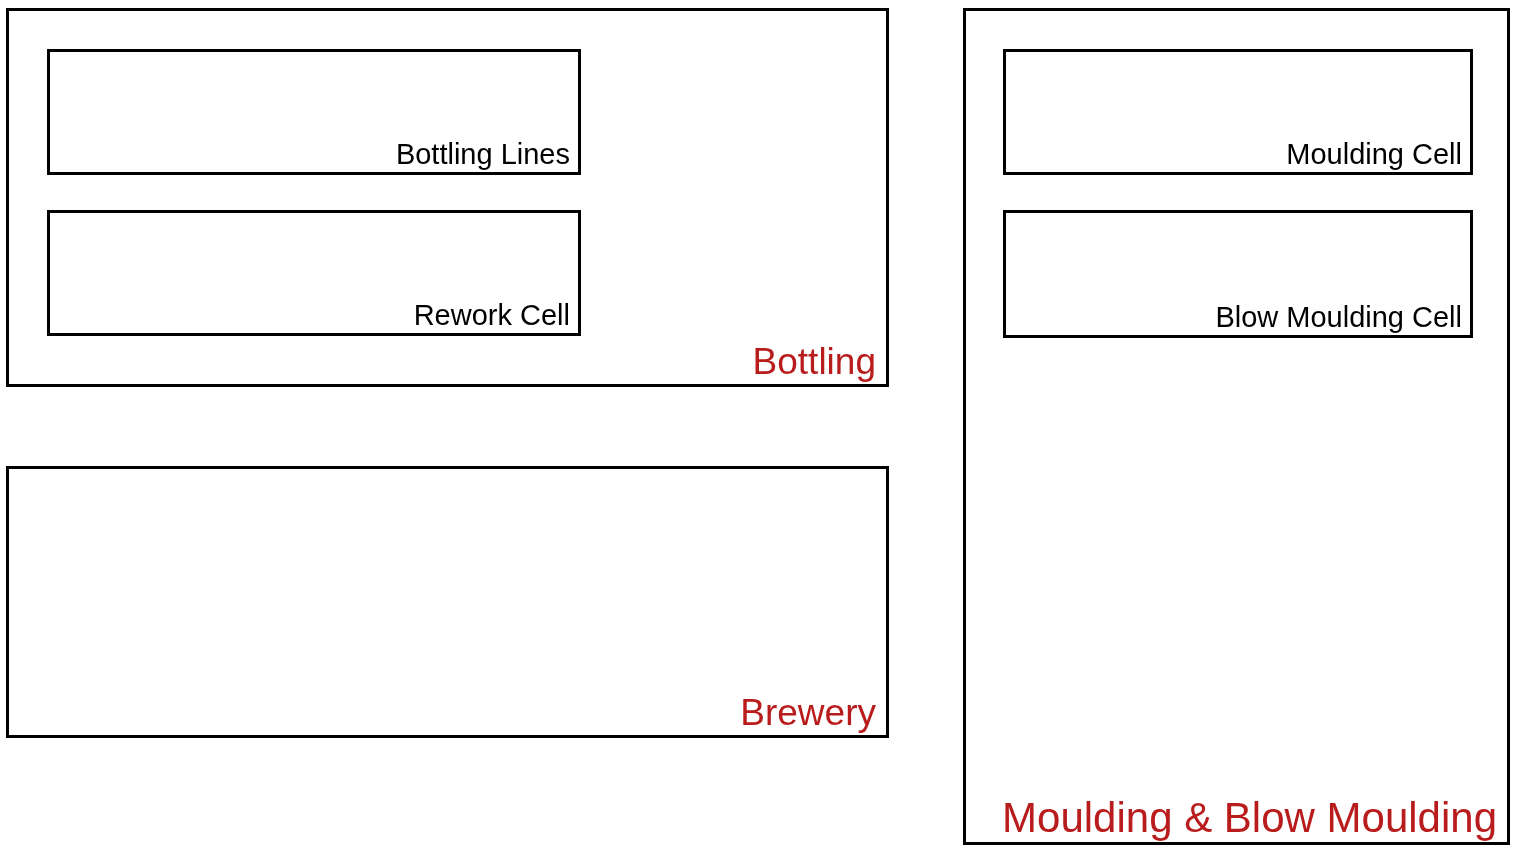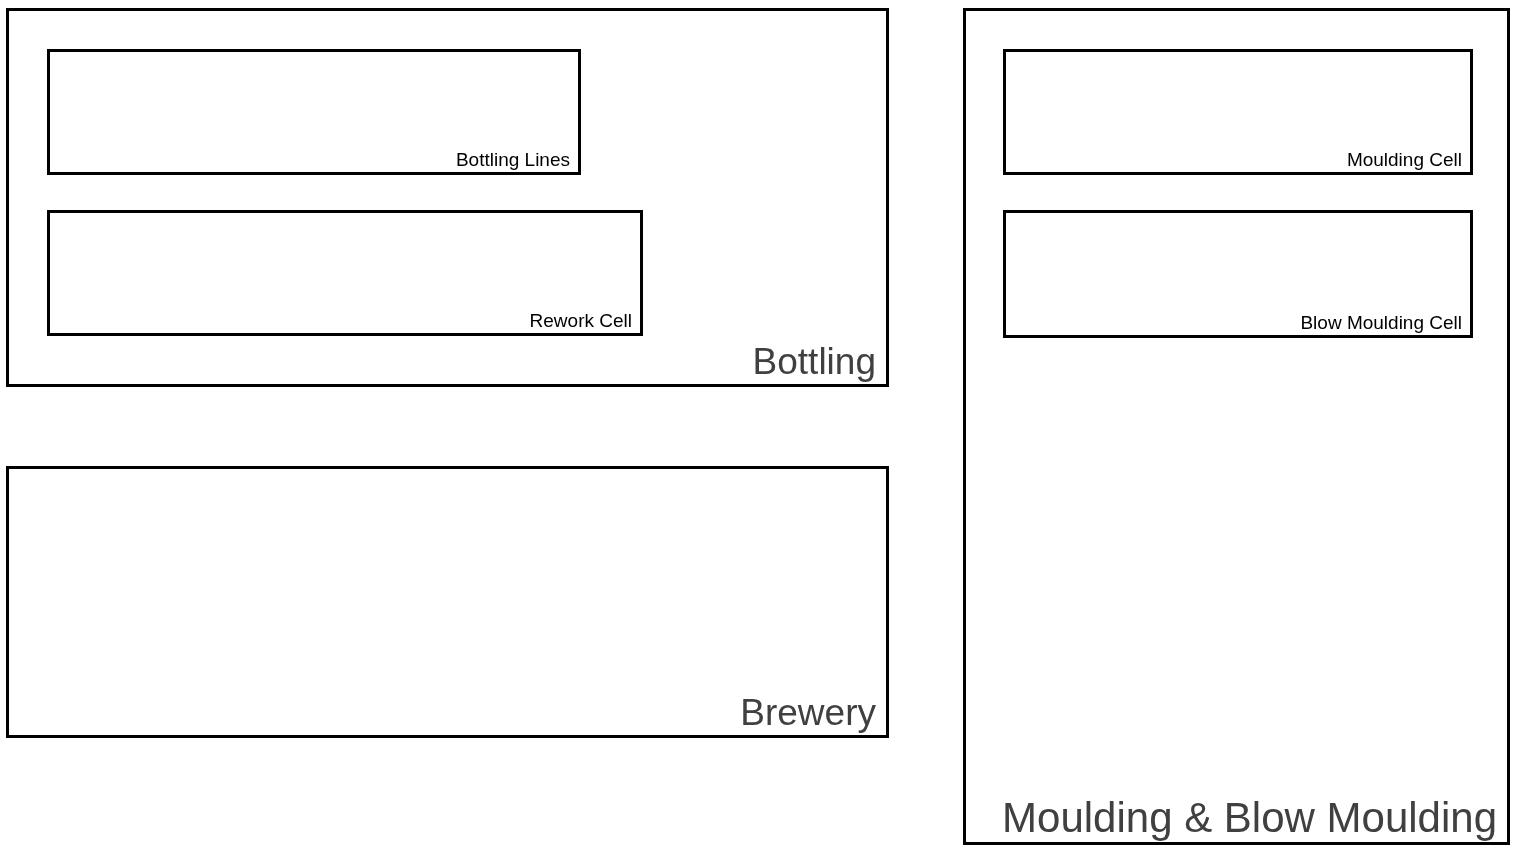--- a/index.html
+++ b/index.html
@@ -27,44 +27,44 @@
     border: 3px solid #000000;
   }
   .area-label {
     position: absolute;
     right: 10px;
     bottom: 2px;
     font-size: 37px;
     line-height: 1.08;
     white-space: nowrap;
     letter-spacing: 0px;
-    color: #404040;
+    color: #b91c1c;
   }
   
   .cell {
     position: absolute;
     box-sizing: border-box;
     background: #ffffff;
     border: 3px solid #000000;
   }
   .cell-label {
     position: absolute;
     right: 8px;
     bottom: 1px;
-    font-size: 19px;
+    font-size: 29px;
     line-height: 1.1;
     white-space: nowrap;
     color: #000000;
     margin-top: 30px;
   }
 
   
   #area-bottling   { left: 6px;   top: 8px;   width: 883px; height: 379px; }
   #cell-bottling-lines { left: 38px; top: 38px;  width: 534px; height: 126px; }
-  #cell-rework         { left: 38px; top: 199px; width: 596px; height: 126px; }
+  #cell-rework         { left: 38px; top: 199px; width: 534px; height: 126px; }
 
   
   #area-brewery    { left: 6px;   top: 466px; width: 883px; height: 272px; }
 
   
   #area-moulding   { left: 963px; top: 8px;   width: 547px; height: 837px; }
   #cell-moulding       { left: 37px; top: 38px;  width: 470px; height: 126px; padding-left: 24px; }
   #cell-blow-moulding  { left: 37px; top: 199px; width: 470px; height: 128px; }
   #area-moulding .area-label { font-size: 42px; right: 10px; }
 </style>

